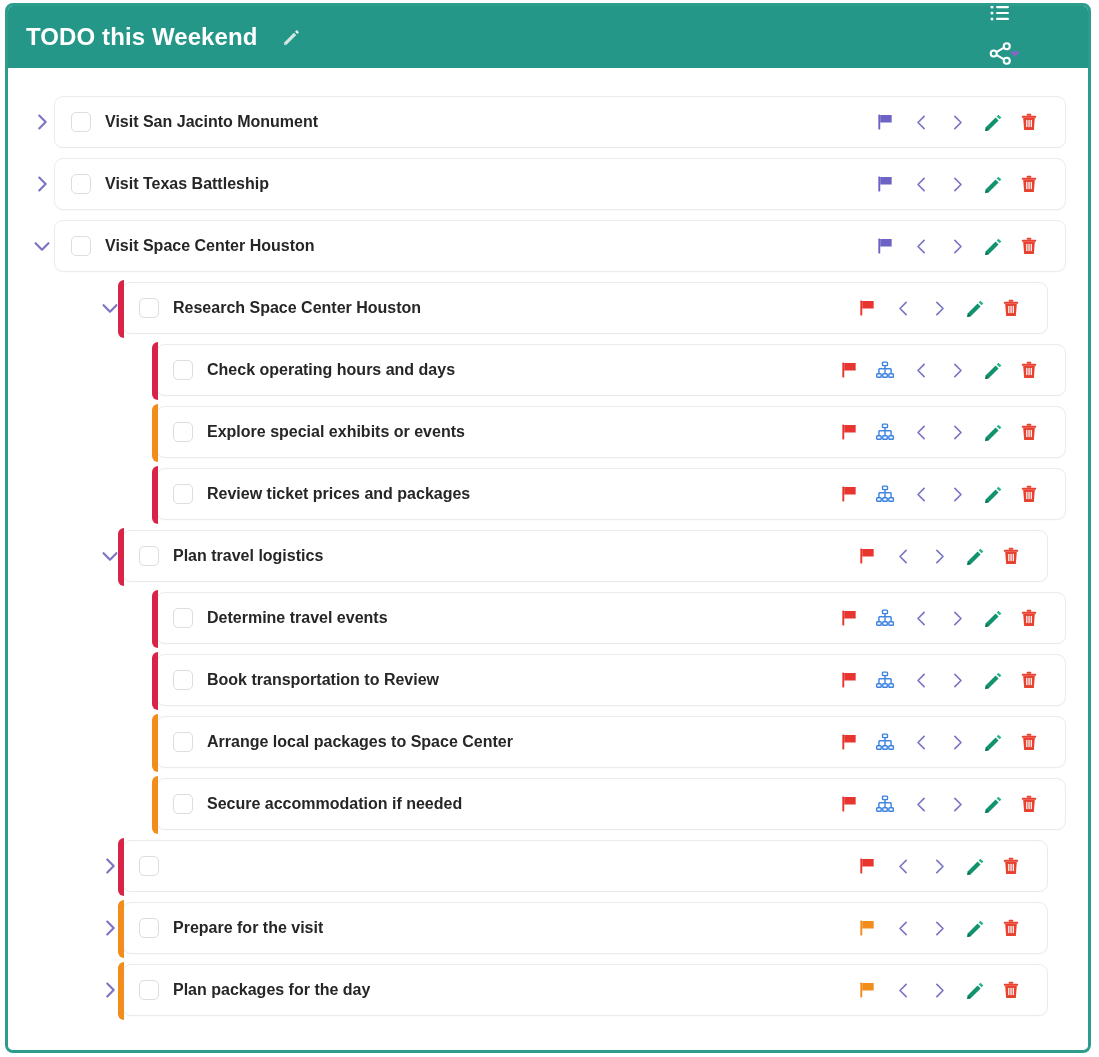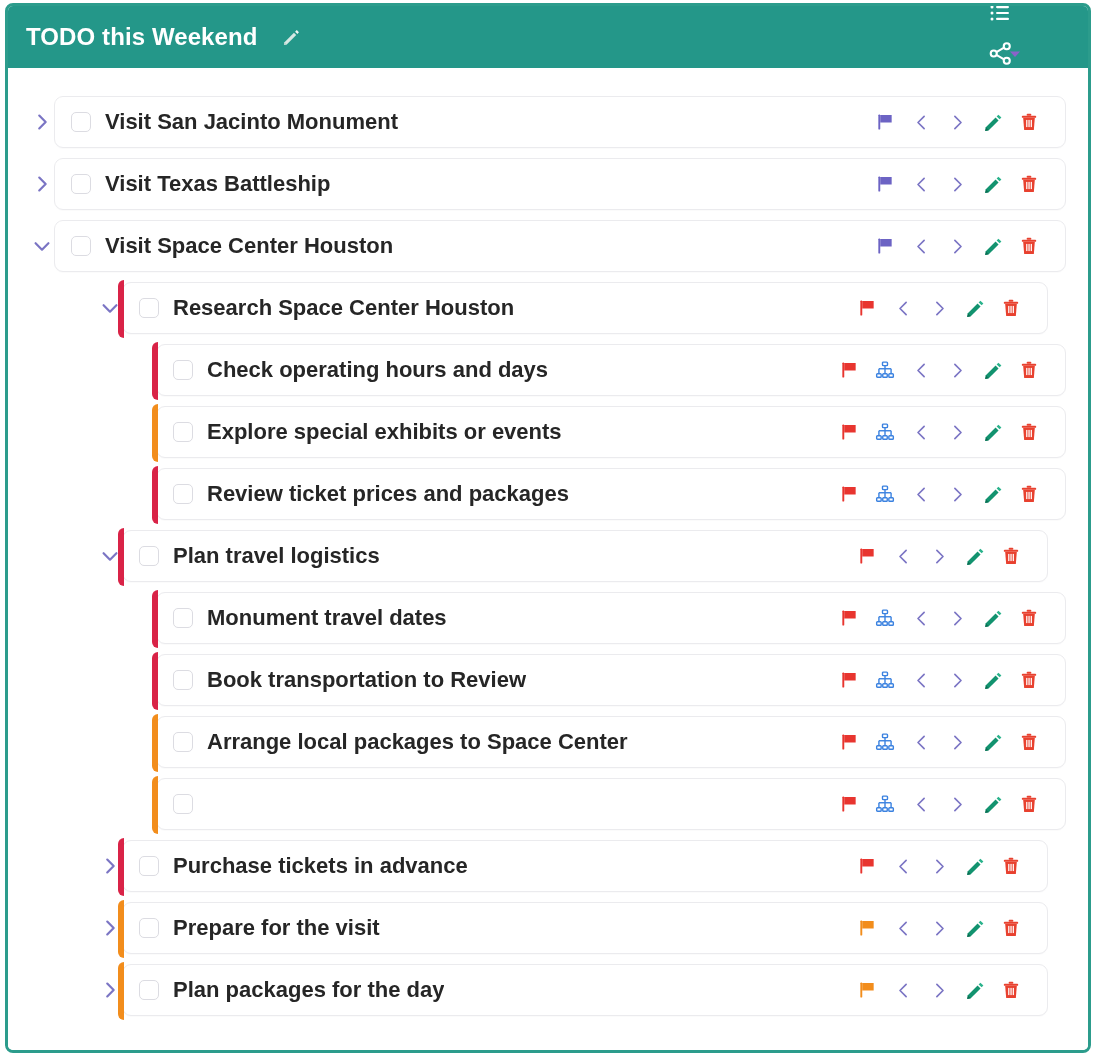--- a/index.html
+++ b/index.html
@@ -132,21 +132,21 @@
     width: 20px; height: 20px;
     border: 1.6px solid #dcdce2;
     border-radius: 5px;
     background: #fff;
     margin-left: 16px;
     flex: 0 0 20px;
     cursor: pointer;
   }
   .task-title {
     margin-left: 14px;
-    font-size: 22px;
+    font-size: 16px;
     font-weight: bold;
     color: #262626;
     white-space: nowrap;
     overflow: hidden;
     text-overflow: ellipsis;
   }
   .row-actions {
     margin-left: auto;
     display: flex;
     align-items: center;
@@ -638,21 +638,21 @@
               </svg>
             </span>
           </div>
         </div>
       </div>
       <div class="task-row lvl-2">
         <div class="caret-col empty"></div>
         <div class="row-card">
           <span class="prio-bar" style="background: rgb(217, 35, 71);"></span>
           <span class="checkbox"></span>
-          <span class="task-title">Monument travel dates</span>
+          <span class="task-title">Determine travel events</span>
           <div class="row-actions">
             <span class="act">
               <svg width="20" height="20" viewBox="0 0 24 24">
                 <rect x="4" y="3" width="2.3" height="18" rx="1" fill="#e8352f"></rect>
                 <path d="M6.3 3.6 H20 L20 12.6 H6.3 Z" fill="#e8352f"></path>
               </svg>
             </span>
             <span class="act">
               <svg width="20" height="20" viewBox="0 0 24 24">
                 <rect x="9" y="2.5" width="6" height="4.2" rx="1" fill="none" stroke="#3b82e0" stroke-width="1.7"></rect>
@@ -806,20 +806,21 @@
               </svg>
             </span>
           </div>
         </div>
       </div>
       <div class="task-row lvl-2">
         <div class="caret-col empty"></div>
         <div class="row-card">
           <span class="prio-bar" style="background: rgb(242, 141, 28);"></span>
           <span class="checkbox"></span>
+          <span class="task-title">Secure accommodation if needed</span>
           <div class="row-actions">
             <span class="act">
               <svg width="20" height="20" viewBox="0 0 24 24">
                 <rect x="4" y="3" width="2.3" height="18" rx="1" fill="#e8352f"></rect>
                 <path d="M6.3 3.6 H20 L20 12.6 H6.3 Z" fill="#e8352f"></path>
               </svg>
             </span>
             <span class="act">
               <svg width="20" height="20" viewBox="0 0 24 24">
                 <rect x="9" y="2.5" width="6" height="4.2" rx="1" fill="none" stroke="#3b82e0" stroke-width="1.7"></rect>
@@ -865,21 +866,20 @@
       </div>
       <div class="task-row lvl-1">
         <div class="caret-col">
           <svg width="22" height="22" viewBox="0 0 24 24">
             <path d="M9 5 L16 12 L9 19" fill="none" stroke="#7b75c4" stroke-width="2.4" stroke-linecap="round" stroke-linejoin="round"></path>
           </svg>
         </div>
         <div class="row-card">
           <span class="prio-bar" style="background: rgb(217, 35, 71);"></span>
           <span class="checkbox"></span>
-          <span class="task-title">Purchase tickets in advance</span>
           <div class="row-actions">
             <span class="act">
               <svg width="20" height="20" viewBox="0 0 24 24">
                 <rect x="4" y="3" width="2.3" height="18" rx="1" fill="#e8352f"></rect>
                 <path d="M6.3 3.6 H20 L20 12.6 H6.3 Z" fill="#e8352f"></path>
               </svg>
             </span>
             <span class="act">
               <svg width="21" height="21" viewBox="0 0 24 24">
                 <path d="M15 5 L8 12 L15 19" fill="none" stroke="#7b75c4" stroke-width="1.9" stroke-linecap="round" stroke-linejoin="round"></path>

